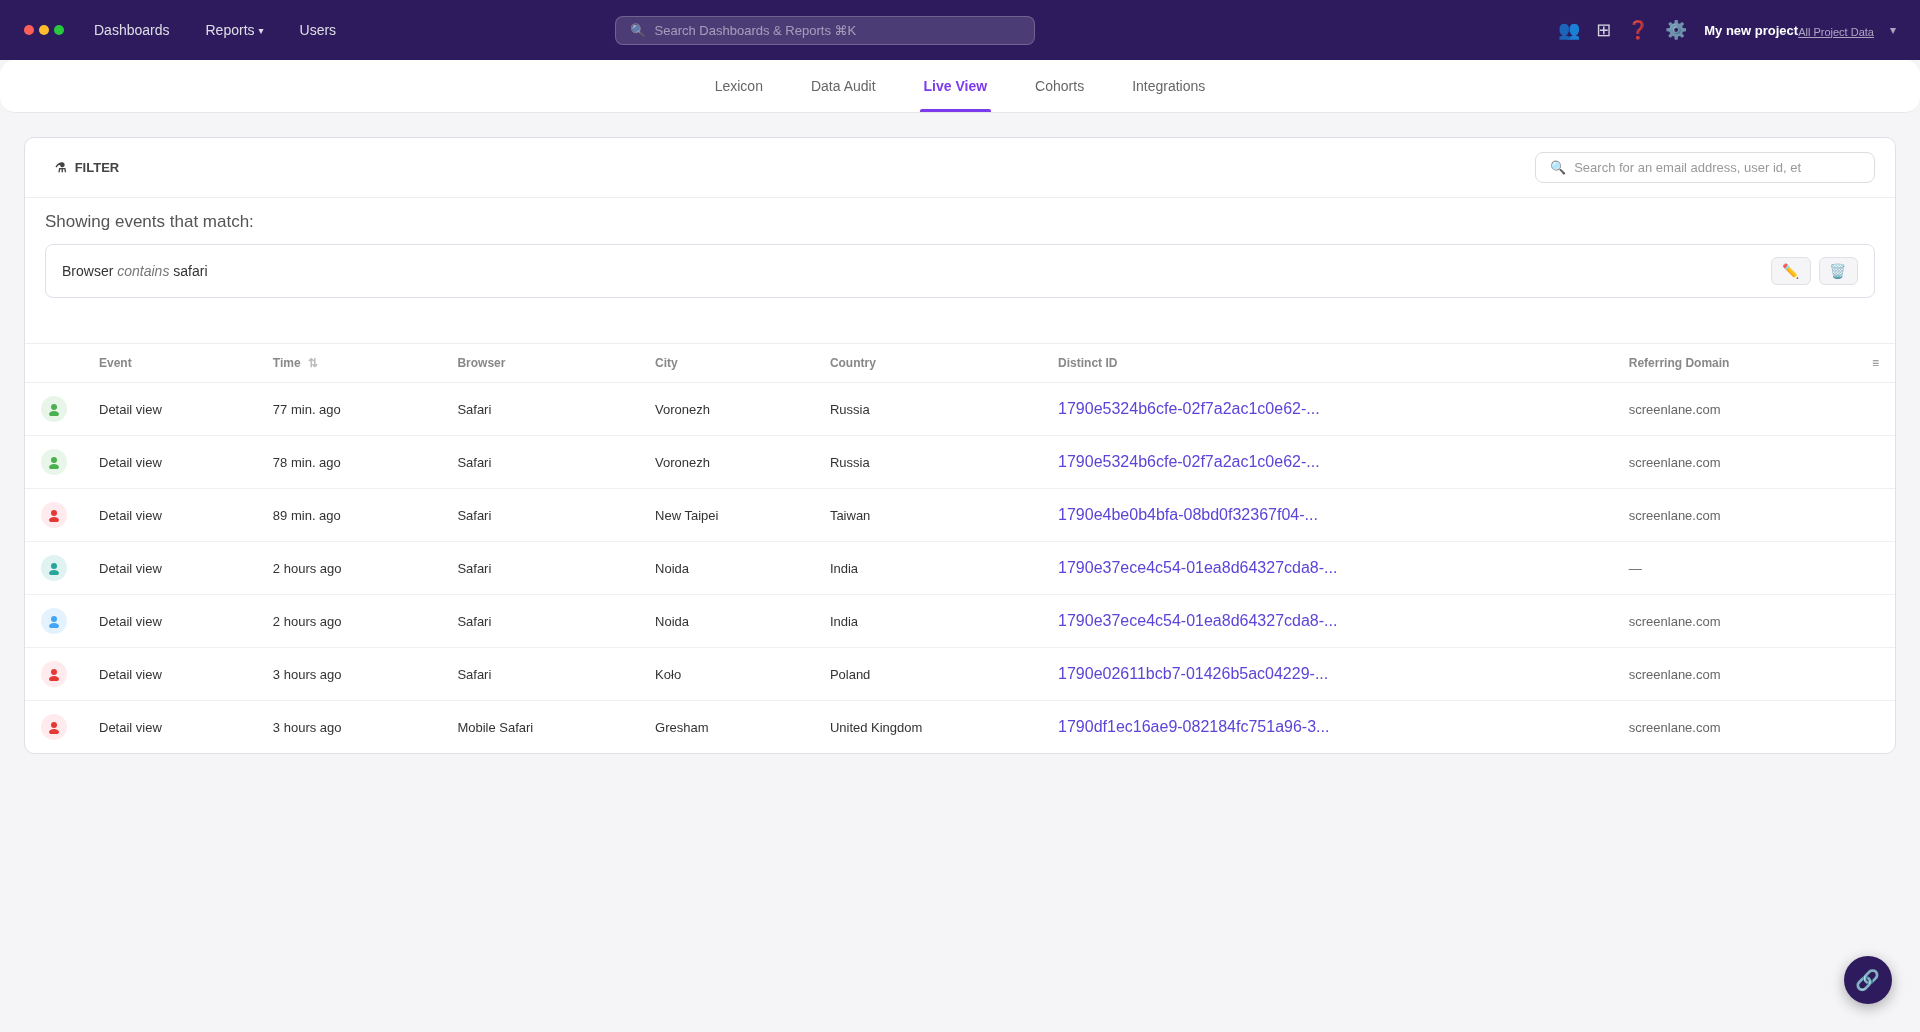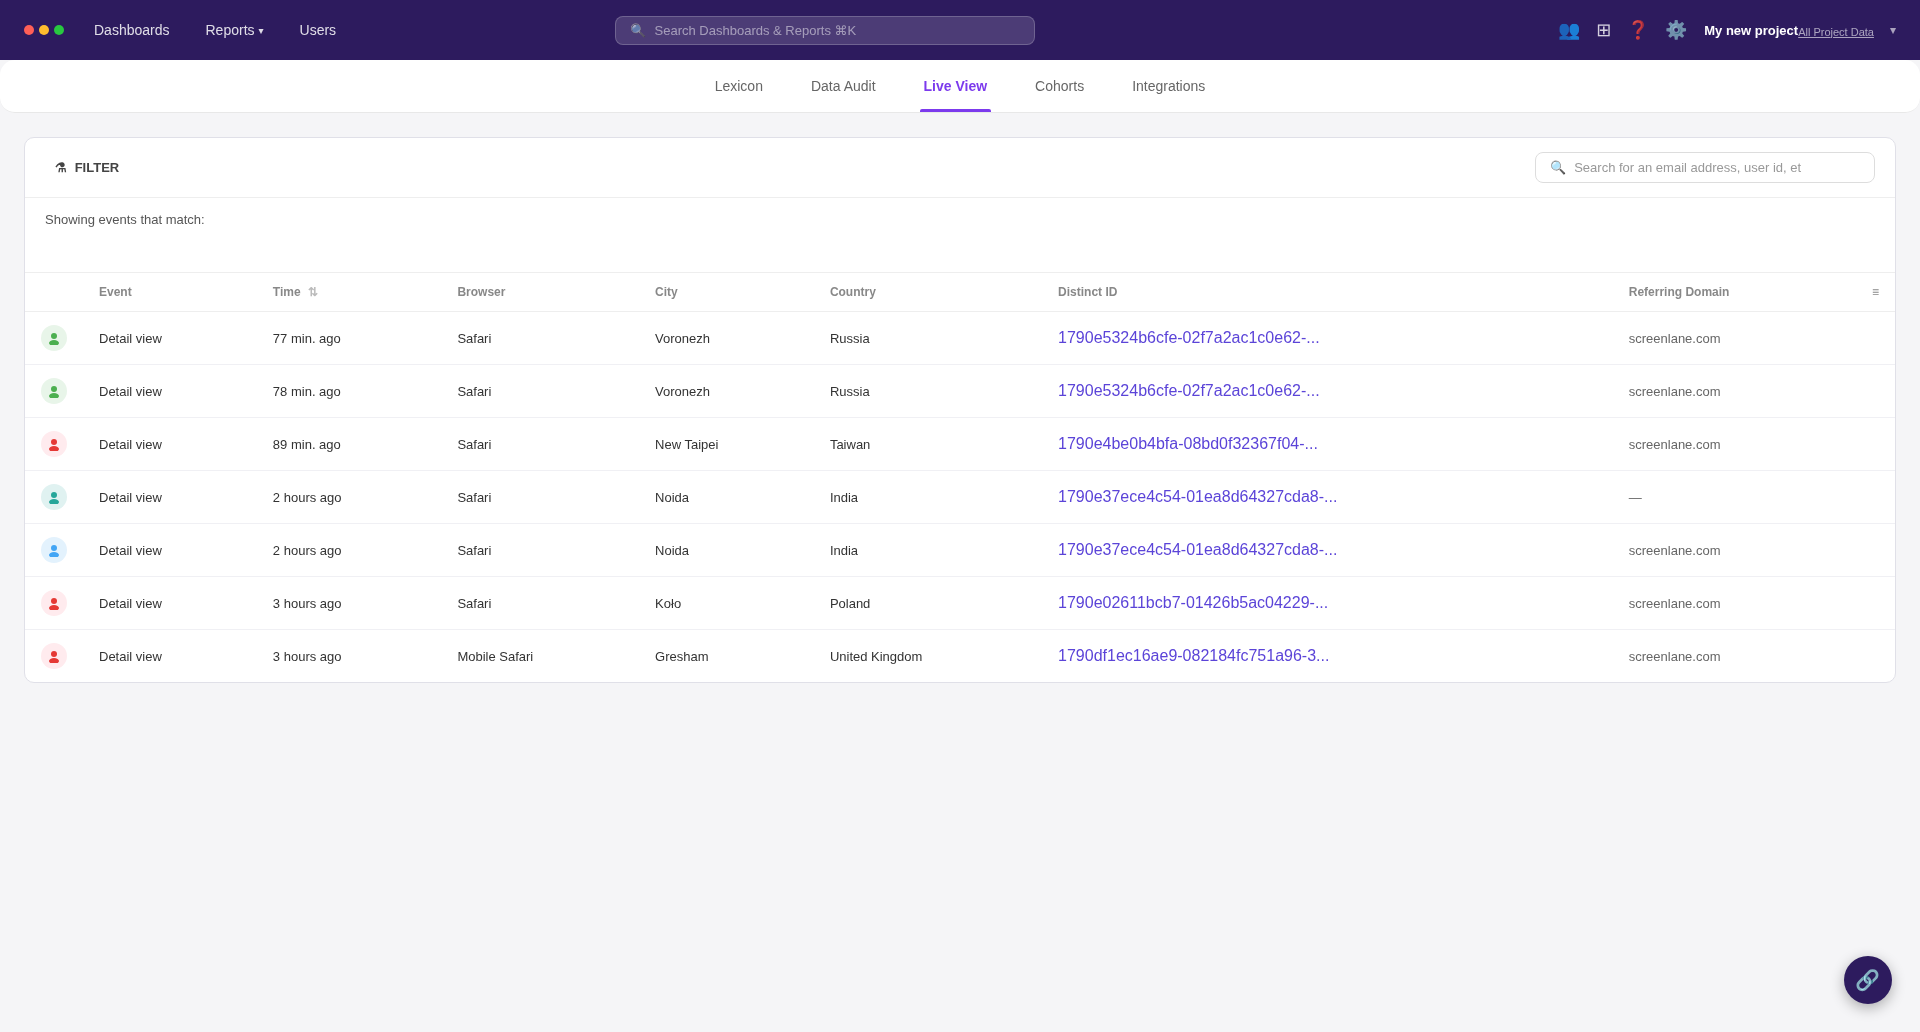--- a/index.html
+++ b/index.html
@@ -142,21 +142,21 @@
       border-radius: 8px;
       padding: 7px 14px;
       color: #999;
       font-size: 13px;
       width: 340px;
     }
 
     
     .showing-match {
       padding: 14px 20px 0 20px;
-      font-size: 13px;
+      font-size: 17px;
       color: #555;
       font-weight: 500;
     }
 
     
     .filter-condition {
       margin: 12px 20px;
       border: 1px solid #e0e0e8;
       border-radius: 8px;
       padding: 12px 16px;
@@ -305,20 +305,31 @@
       <div class="search-user">
         <span>🔍</span>
         <span>Search for an email address, user id, et</span>
       </div>
     </div>
 
     <div class="showing-match">
       <span>Showing events that match:</span>
     </div>
 
+    <div class="filter-condition">
+      <div class="filter-condition-text">
+        <span>Browser</span>
+        <span class="keyword"> <span>contains</span> </span>
+        <span>safari</span>
+      </div>
+      <div class="filter-actions">
+        <button class="filter-action-btn">✏️</button>
+        <button class="filter-action-btn">🗑️</button>
+      </div>
+    </div>
 
     <table class="data-table">
       <thead>
         <tr>
           <th style="width:40px;"></th>
           <th>
             <span>Event</span>
           </th>
           <th class="sortable">
             <span>Time</span>

